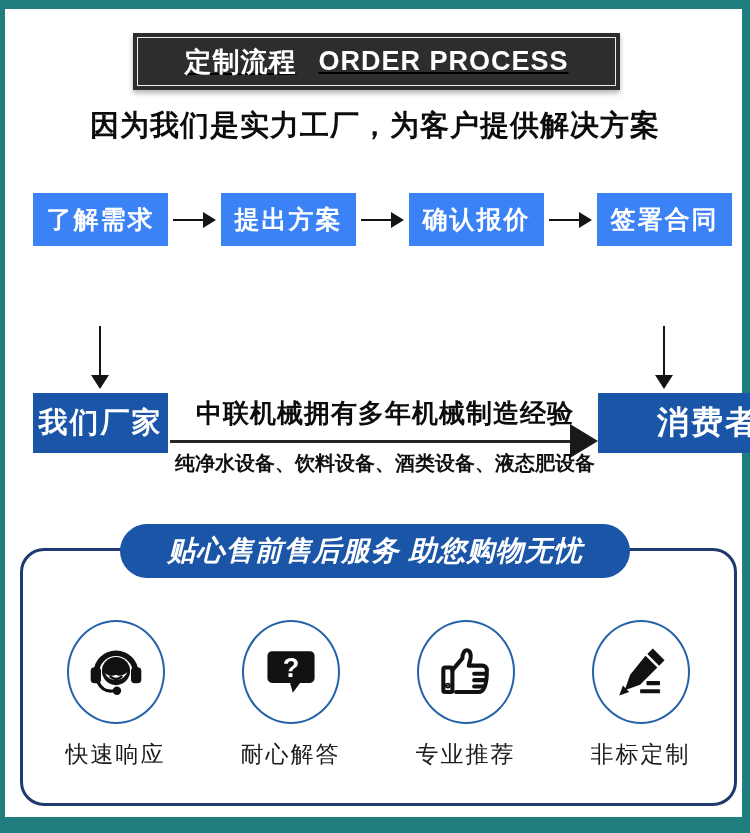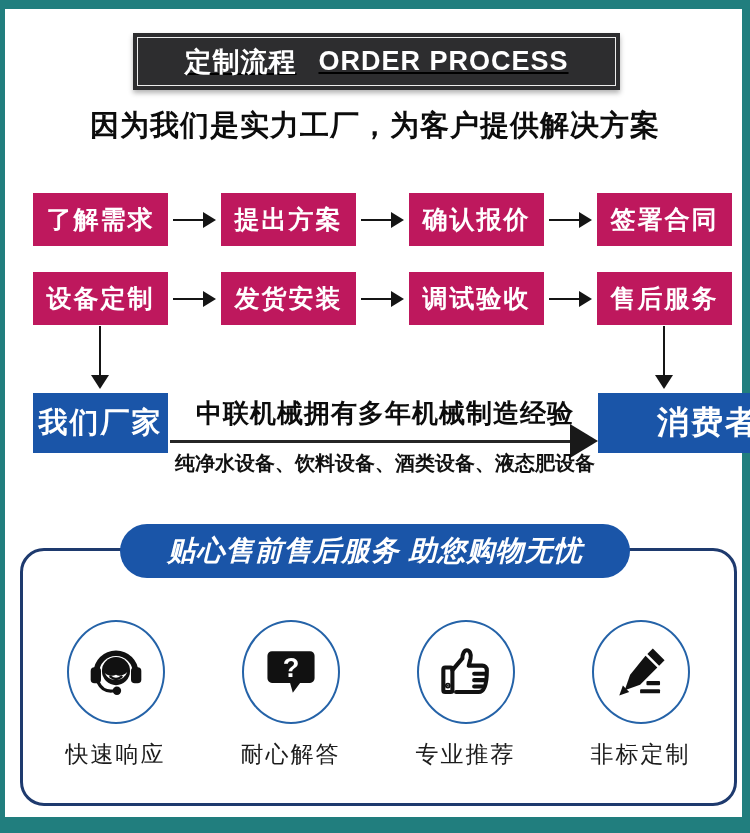--- a/index.html
+++ b/index.html
@@ -15,21 +15,21 @@
   .strip-bottom{left:0;bottom:0;width:750px;height:16px;}
 
   
   .title-box{left:133px;top:33px;width:487px;height:57px;background:#2d2d2f;padding:4px;box-sizing:border-box;box-shadow:0 3px 5px rgba(0,0,0,.3);text-decoration:underline;}
   .title-inner{border:1px solid #ececec;width:100%;height:100%;box-sizing:border-box;display:flex;align-items:center;justify-content:center;gap:22px;color:#fff;font-weight:bold;font-size:27px;letter-spacing:1px;}
   .subtitle{left:0;top:106px;width:750px;text-align:center;font-size:29px;font-weight:900;color:#0c0c0c;letter-spacing:1px;}
 
   
   .flow-row{position:absolute;left:33px;width:699px;height:53px;display:flex;align-items:center;}
   .row1{top:193px;} .row2{top:272px;}
-  .fbox{width:135px;height:53px;background:#be185d;color:#fff;font-size:25px;font-weight:bold;display:flex;align-items:center;justify-content:center;letter-spacing:2px;flex:none;}
+  .fbox{width:135px;height:53px;background:#3b82f6;color:#fff;font-size:25px;font-weight:bold;display:flex;align-items:center;justify-content:center;letter-spacing:2px;flex:none;}
   .harrow{flex:1;display:flex;align-items:center;padding:0 5px;}
   .harrow .hline{flex:1;height:2px;background:#151515;}
   .harrow .htri{width:0;height:0;border-top:8px solid transparent;border-bottom:8px solid transparent;border-left:13px solid #151515;}
 
   .varrow{position:absolute;width:20px;display:flex;flex-direction:column;align-items:center;}
   .varrow .vline{width:2px;height:49px;background:#151515;}
   .varrow .vtri{width:0;height:0;border-left:9px solid transparent;border-right:9px solid transparent;border-top:14px solid #151515;}
   .va-left{left:90px;top:326px;} .va-right{left:654px;top:326px;}
 
   
@@ -80,38 +80,20 @@
         <i class="htri"></i>
       </div>
     <div class="fbox">确认报价</div>
     <div class="harrow">
         <i class="hline"></i>
         <i class="htri"></i>
       </div>
     <div class="fbox">签署合同</div>
   </div>
 
-  <div class="flow-row row2">
-    <div class="fbox">设备定制</div>
-    <div class="harrow">
-        <i class="hline"></i>
-        <i class="htri"></i>
-      </div>
-    <div class="fbox">发货安装</div>
-    <div class="harrow">
-        <i class="hline"></i>
-        <i class="htri"></i>
-      </div>
-    <div class="fbox">调试验收</div>
-    <div class="harrow">
-        <i class="hline"></i>
-        <i class="htri"></i>
-      </div>
-    <div class="fbox">售后服务</div>
-  </div>
 
   <div class="varrow va-left">
       <i class="vline"></i>
       <i class="vtri"></i>
     </div>
   <div class="varrow va-right">
       <i class="vline"></i>
       <i class="vtri"></i>
     </div>
 

